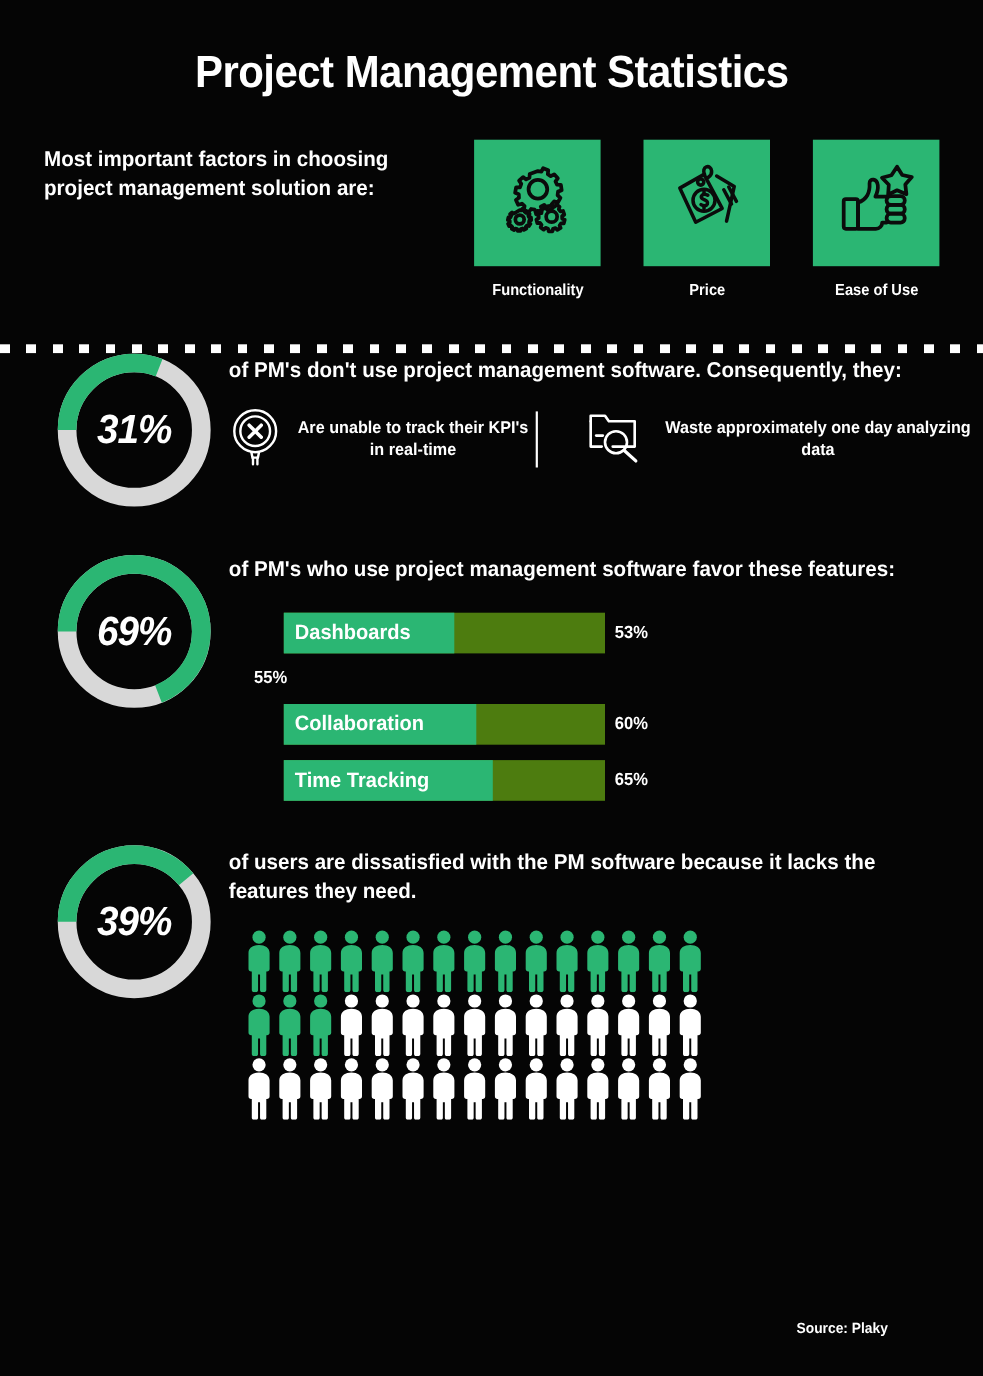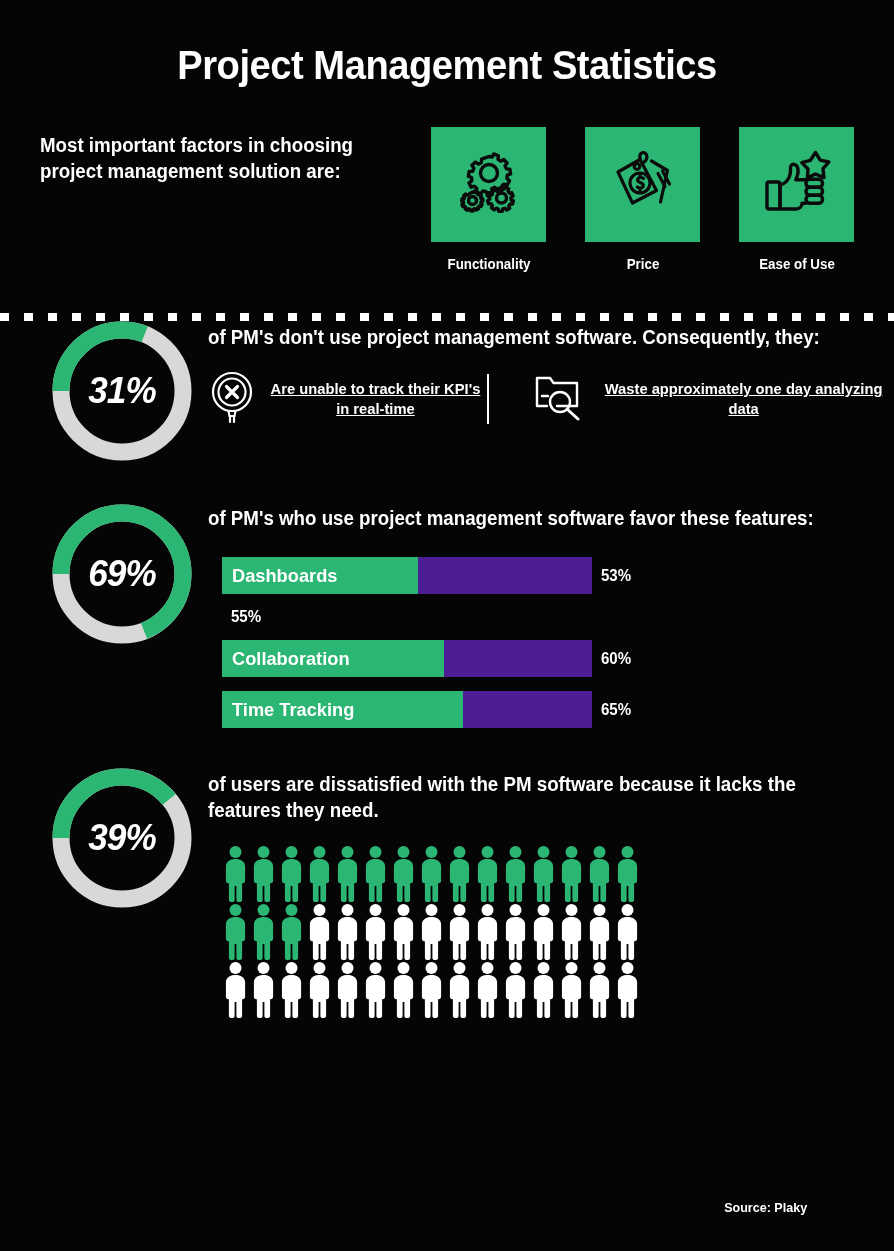--- a/index.html
+++ b/index.html
@@ -78,36 +78,37 @@
   .lead {
     font-size:19.5px;
     font-weight:bold;
     line-height:1.3;
     transform:scaleX(0.96);
     transform-origin:left top;
   }
 
   
   .sub-items { display:flex; margin-top:20px; }
-  .sub-item { display:flex; align-items:center; gap:8px;text-decoration:underline; }
+  .sub-item { display:flex; align-items:center; gap:8px; }
   .sub-item:first-child { width:300px; }
   .sub-item:last-child { padding-left:44px; }
   .sub-text {
     font-size:15.5px; font-weight:bold; line-height:1.3; text-align:center;
     transform:scaleX(0.95);
   }
   .vrule { width:2px; background:#ffffff; margin:4px 0; align-self:stretch; }
 
   
   .bars { margin-top:26px; margin-left:14px; }
   .bar-row { display:flex; align-items:center; margin-bottom:14px; }
   .bar-track {
     position:relative;
-    width:370px; height:37px;
-    background:#4c1d95;
+    width:292px; height:37px;
+    background:#4d7c0f;
+    margin-left:36px;
   }
   .bar-fill {
     position:absolute; left:0; top:0; bottom:0;
     background:#2bb673;
   }
   .bar-label {
     position:absolute; left:10px; top:0; bottom:0;
     display:flex; align-items:center;
     font-size:19px; font-weight:bold; color:#ffffff;
     transform:scaleX(0.96); transform-origin:left center;

